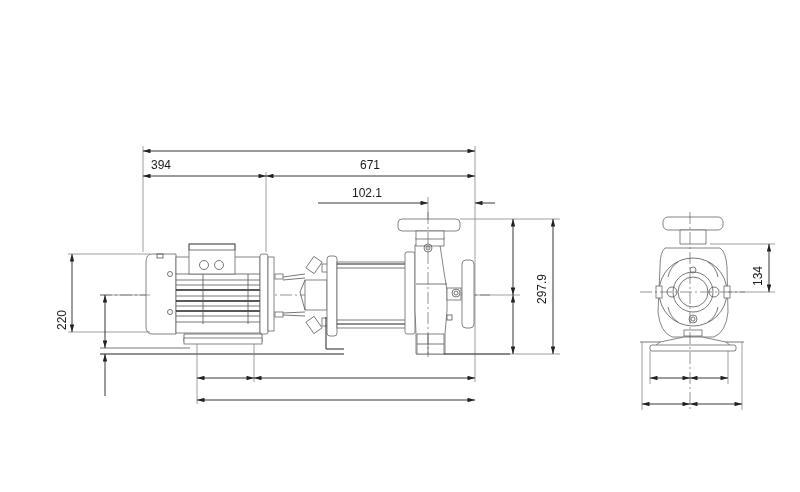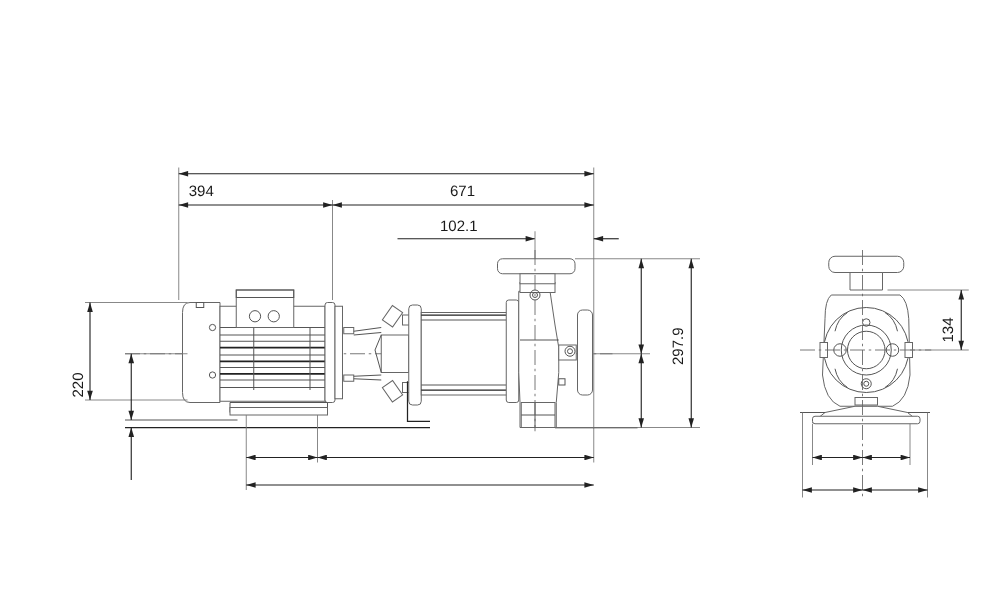--- a/index.html
+++ b/index.html
@@ -1,17 +1,17 @@
 <!DOCTYPE html>
 <html><head>
 <meta charset="utf-8">
 <style>
   html, body { margin: 0; padding: 0; background: #ffffff; }
   body { width: 800px; height: 492px; overflow: hidden; font-family: "Liberation Sans", sans-serif; }
-  #drawing { position: absolute; left: 0; top: 0; width: 800px; height: 380px; }
+  #drawing { position: absolute; left: 0; top: 12px; width: 800px; height: 380px; }
   svg text { font-family: "Liberation Sans", sans-serif; font-size: 12px; fill: #1a1a1a; }
   .ln { stroke: #555; stroke-width: 0.8; fill: none; }
   .dk { stroke: #222; stroke-width: 1; fill: none; }
   .dim { stroke: #222; stroke-width: 0.9; fill: none; }
   .ext { stroke: #777; stroke-width: 0.7; fill: none; }
   .ctr { stroke: #666; stroke-width: 0.7; fill: none; stroke-dasharray: 12 3 2 3; }
   .fill { fill: #fff; stroke: #666; stroke-width: 0.8; }
 </style>
 </head>
 <body>

